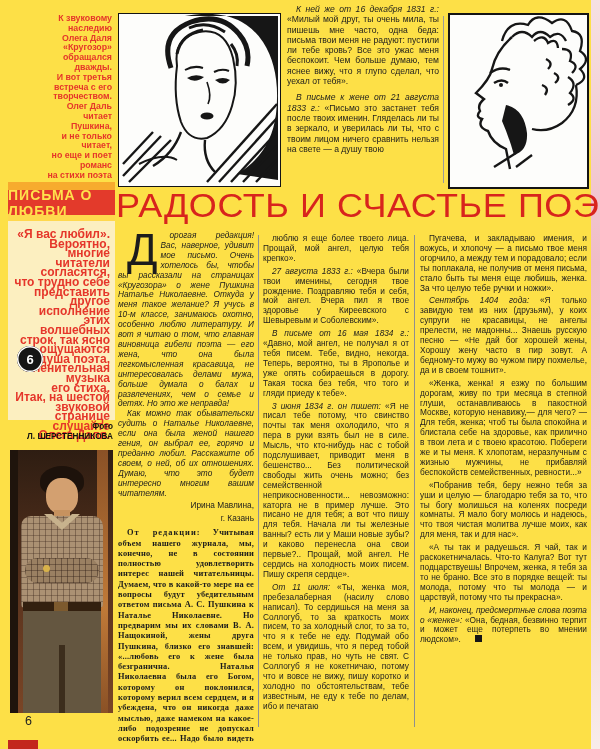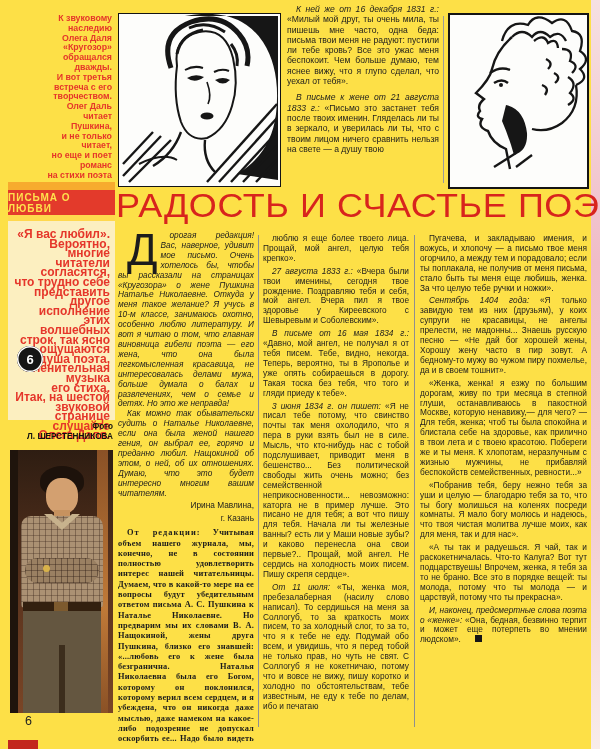--- a/index.html
+++ b/index.html
@@ -9,21 +9,21 @@
   .pink-edge{position:absolute;right:0;top:0;width:9px;height:749px;
              background:linear-gradient(180deg,#f6e0e2 0%,#f0bcc8 35%,#f3cdd4 70%,#f8ecea 100%);}
   .corner-red{position:absolute;left:8px;top:740px;width:30px;height:9px;background:#c3271d;}
   
   .side-note-top{position:absolute;left:8px;top:14px;width:104px;
                  font-size:8.8px;line-height:9.8px;font-weight:bold;color:#e5362a;
                  text-align:right;white-space:pre-line;}
   .bar-top{position:absolute;left:8px;top:182px;width:107px;height:8px;background:#f7ab2e;}
   .rubric-box{position:absolute;left:8px;top:190px;width:107px;height:25px;background:#e33a2b;
               display:flex;align-items:center;justify-content:center;}
-  .rubric-box span{font-size:10px;font-weight:bold;letter-spacing:1px;color:#ffe14c;}
+  .rubric-box span{font-size:14px;font-weight:bold;letter-spacing:1px;color:#ffe14c;}
   .bar-bottom{position:absolute;left:8px;top:215px;width:107px;height:6px;background:#ffd84d;}
   .side-note-yellow{position:absolute;left:8px;top:221px;width:107px;height:199px;background:#fcefc0;}
   .side-note-yellow .txt{position:absolute;right:5px;top:9px;width:96px;
         font-size:12px;line-height:9.6px;font-weight:bold;color:#e5362a;
         text-align:right;white-space:pre-line;}
   .record-icon{position:absolute;left:9px;bottom:48px;width:26px;height:26px;border-radius:50%;
         background:#151515;color:#fff;display:flex;align-items:center;justify-content:center;
         font-size:13px;font-weight:bold;box-shadow:inset 0 0 0 1.5px #fff,inset 0 0 0 4px #151515;}
   .photo-credit{position:absolute;left:8px;top:422px;width:105px;text-align:right;
         font-size:8.2px;line-height:10px;font-weight:bold;color:#111;white-space:pre-line;}
@@ -217,21 +217,21 @@
         <path d="M44 152 L66 138"></path>
           <path d="M66 152 L82 140"></path>
       </g>
     </svg>
   </div>
 
   <h1 class="headline">РАДОСТЬ И СЧАСТЬЕ ПОЭТА</h1>
 
   <div class="bodycol col1">
     <p class="p-it noind"><span class="dropcap">Д</span><span>орогая редакция! Вас, наверное, удивит мое письмо. Очень хотелось бы, чтобы вы рассказали на страницах «Кругозора» о жене Пушкина Наталье Николаевне. Откуда у меня такое желание? Я учусь в 10-м классе, занимаюсь охотно, особенно люблю литературу. И вот я читаю о том, что главная виновница гибели поэта — его жена, что она была легкомысленная красавица, не интересовалась делами мужа, больше думала о балах и развлечениях, чем о семье и детях. Но это же неправда!</span></p>
-    <p class="p-it">Как можно так обывательски судить о Наталье Николаевне, если она была женой нашего гения, он выбрал ее, горячо и преданно любил. Нащокиной об этом, о ней, об их отношениях. Думаю, что это будет интересно многим вашим читателям.</p>
+    <p class="p-it">Как можно так обывательски судить о Наталье Николаевне, если она была женой нашего гения, он выбрал ее, горячо и преданно любил. Расскажите об своем, о ней, об их отношениях. Думаю, что это будет интересно многим вашим читателям.</p>
     <p class="sig">Ирина Мавлина,</p>
     <p class="sig">г. Казань</p>
     <p class="ed noind"><span class="ed-lead">От редакции:</span> <span>Учитывая объем нашего журнала, мы, конечно, не в состоянии полностью удовлетворить интерес нашей читательницы. Думаем, что в какой-то мере на ее вопросы будут убедительным ответом письма А. С. Пушкина к Наталье Николаевне. Но предварим мы их словами В. А. Нащокиной, жены друга Пушкина, близко его знавшей: «...любовь его к жене была безгранична. Наталья Николаевна была его Богом, которому он поклонился, которому верил всем сердцем, и я убеждена, что он никогда даже мыслью, даже намеком на какое-либо подозрение не допускал оскорбить ее... Надо было видеть радость и счастие поэта, когда он получал письма от жены».</span></p>
 
   </div>
   <div class="vrule vr1"></div>
 
   <div class="bodycol col2">
     <p class="let noind">люблю я еще более твоего лица. Прощай, мой ангел, целую тебя крепко».</p>
     <p class="let"><span class="lead">27 августа 1833 г.:</span> <span>«Вчера были твои именины, сегодня твое рождение. Поздравляю тебя и себя, мой ангел. Вчера пил я твое здоровье у Киреевского с Шевыревым и Соболевским».</span></p>

